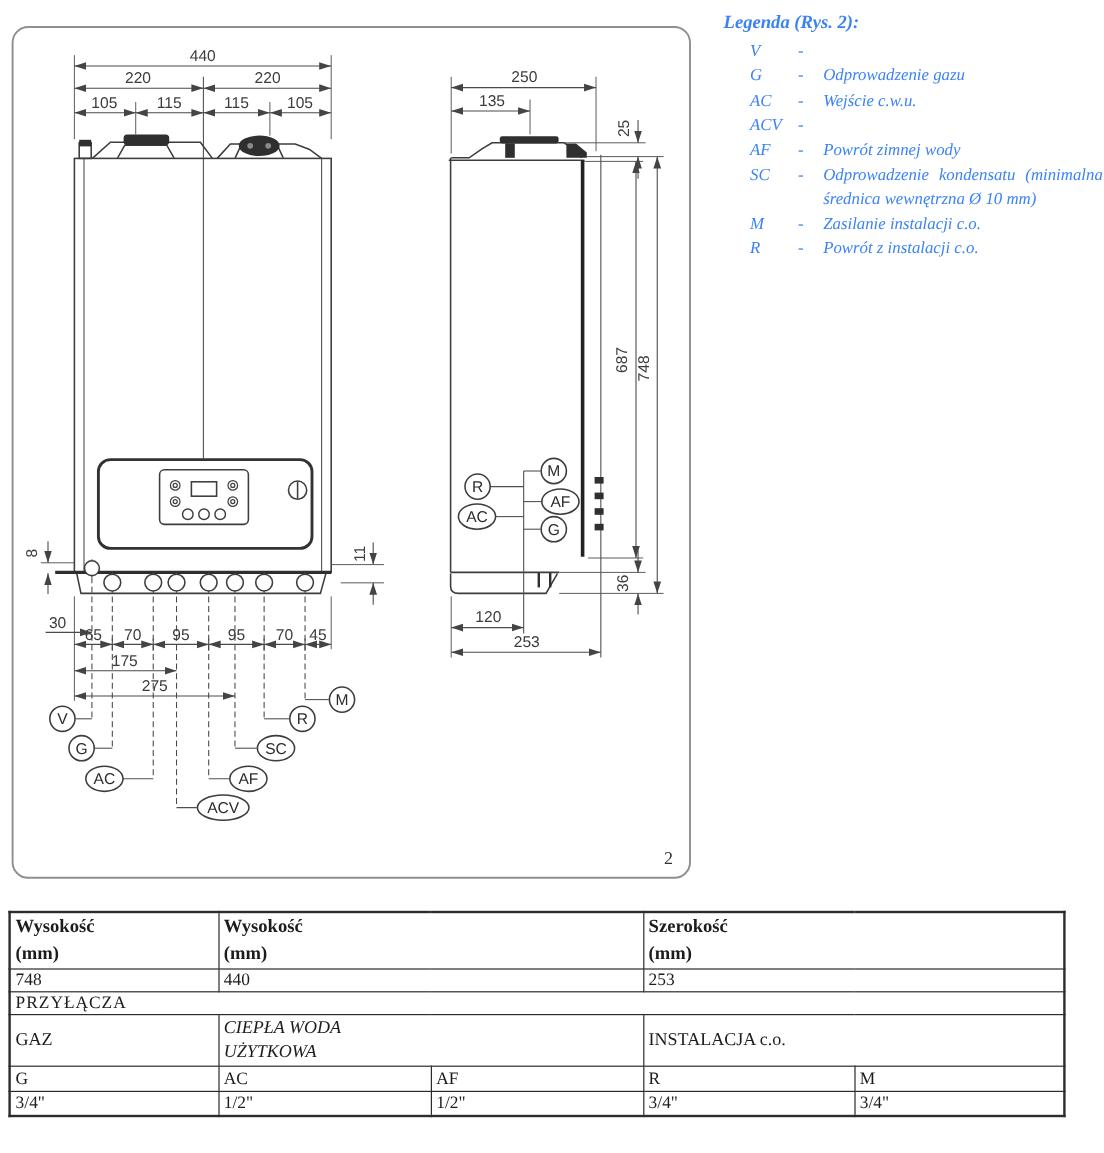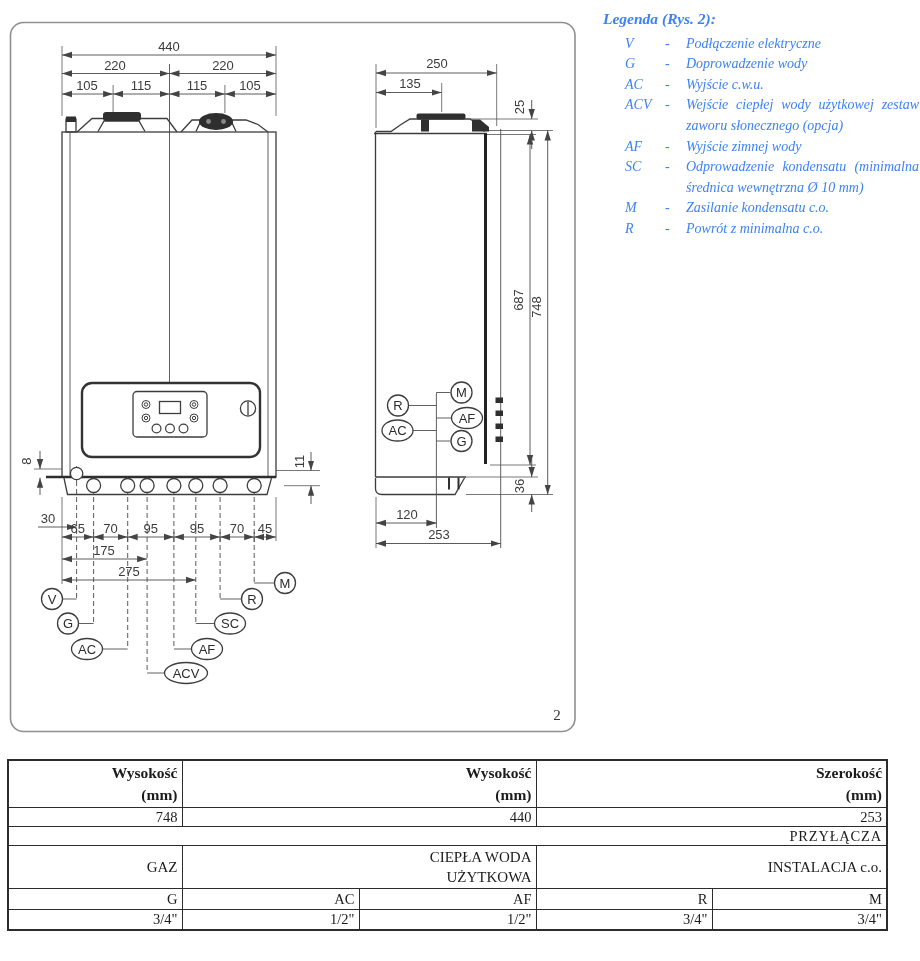--- a/index.html
+++ b/index.html
@@ -18,29 +18,29 @@
   .bub{fill:#fff;stroke:#3d3d3d;stroke-width:1.3;}
   .dimtxt{font:13px "Liberation Sans",sans-serif;fill:#3c3c3c;text-anchor:middle;}
   .conntxt{font:13px "Liberation Sans",sans-serif;fill:#2b2b2b;text-anchor:middle;}
   .pagenum{font:15px "Liberation Serif",serif;fill:#333;text-anchor:middle;}
   .legend{position:absolute;left:603px;top:9px;width:316px;font-style:italic;
           font-size:14px;line-height:20.6px;color:#3b82f6;}
   .legend-title{font-size:15.5px;font-weight:bold;margin-bottom:4px;}
   .legend-row{display:grid;grid-template-columns:40px 21px auto;padding-left:22px;}
   .legend-row .desc{text-align:justify;}
   .spec-table{position:absolute;left:7px;top:759px;width:879px;border-collapse:collapse;
-              table-layout:fixed;text-align:right;color:#1c1c1c;}
+              table-layout:fixed;text-align:left;color:#1c1c1c;}
   .spec-table td,.spec-table th{border:1.5px solid #2c2c2c;padding:0 4px;}
   .spec-table{border:2.5px solid #2c2c2c;}
   tr.r-head th{height:46px;font-size:15.5px;font-weight:bold;line-height:1.45;}
   tr.r-head .unit{display:block;font-family:Liberation Serif, serif;}
   tr.r-vals td{height:18px;font-size:14.5px;}
   tr.r-sect td{height:18px;font-size:14.5px;letter-spacing:0.8px;}
   tr.r-grp td{height:42px;font-size:15px;}
-  tr.r-grp .wrapcell span{display:inline-block;max-width:150px;line-height:1.35;}
+  tr.r-grp .wrapcell span{display:inline-block;max-width:150px;line-height:1.35;font-style:italic;}
   tr.r-ch td{height:20px;font-size:14.5px;}
   tr.r-cv td{height:19px;font-size:14.5px;}
 </style>
 </head>
 <body>
 
 <div class="canvas">
 
 <svg width="920" height="752" viewBox="0 0 920 752" style="position:absolute;left:0;top:0">
   <defs>
@@ -305,56 +305,54 @@
       <text class="dimtxt" x="439" y="539">253</text>
     </g>
   </g>
 </svg>
 
 <div class="legend">
   <div class="legend-title">Legenda (Rys. 2):</div>
   <div class="legend-row">
     <span class="sym">V</span>
     <span class="dash">-</span>
-    <span class="desc">Podłączenie elektryczne</span>
   </div>
   <div class="legend-row">
     <span class="sym">G</span>
     <span class="dash">-</span>
-    <span class="desc">Doprowadzenie wody</span>
+    <span class="desc">Odprowadzenie gazu</span>
   </div>
   <div class="legend-row">
     <span class="sym">AC</span>
     <span class="dash">-</span>
-    <span class="desc">Wyjście c.w.u.</span>
+    <span class="desc">Wejście c.w.u.</span>
   </div>
   <div class="legend-row">
     <span class="sym">ACV</span>
     <span class="dash">-</span>
-    <span class="desc">Wejście ciepłej wody użytkowej zestaw zaworu słonecznego (opcja)</span>
   </div>
   <div class="legend-row">
     <span class="sym">AF</span>
     <span class="dash">-</span>
-    <span class="desc">Wyjście zimnej wody</span>
+    <span class="desc">Powrót zimnej wody</span>
   </div>
   <div class="legend-row">
     <span class="sym">SC</span>
     <span class="dash">-</span>
     <span class="desc">Odprowadzenie kondensatu (minimalna średnica wewnętrzna Ø 10 mm)</span>
   </div>
   <div class="legend-row">
     <span class="sym">M</span>
     <span class="dash">-</span>
-    <span class="desc">Zasilanie kondensatu c.o.</span>
+    <span class="desc">Zasilanie instalacji c.o.</span>
   </div>
   <div class="legend-row">
     <span class="sym">R</span>
     <span class="dash">-</span>
-    <span class="desc">Powrót z minimalna c.o.</span>
+    <span class="desc">Powrót z instalacji c.o.</span>
   </div>
 </div>
 
 <table class="spec-table">
   <colgroup>
         <col style="width:174px">
         <col style="width:177px">
         <col style="width:177px">
         <col style="width:176px">
         <col style="width:175px">

